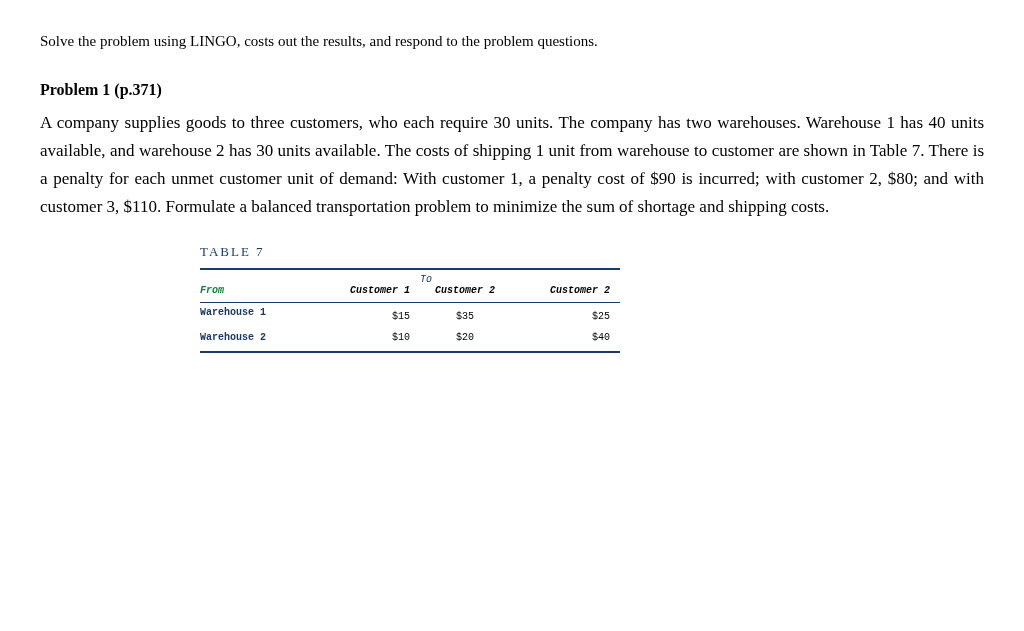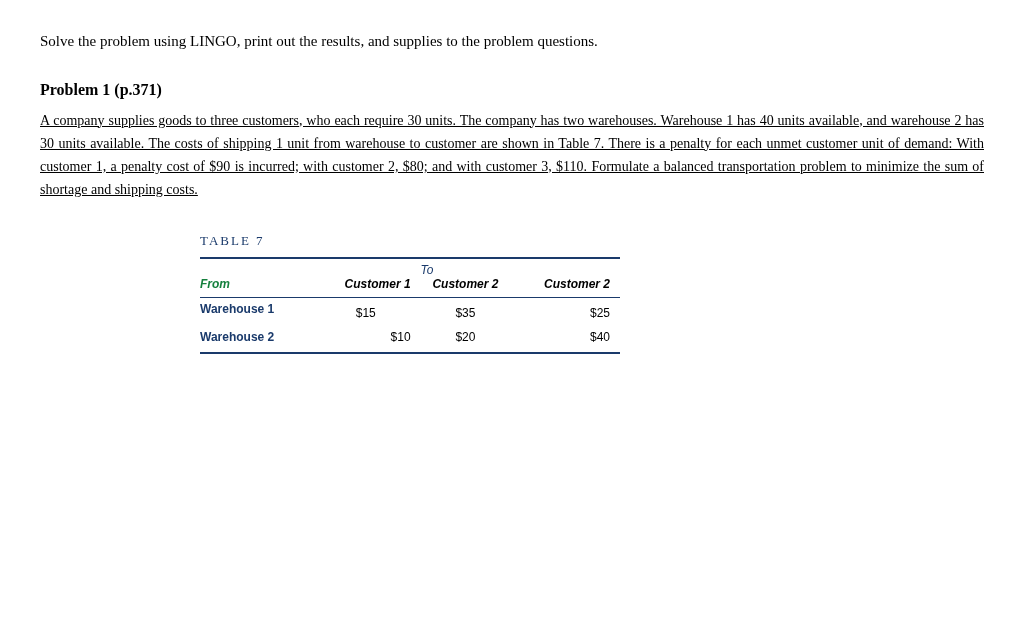--- a/index.html
+++ b/index.html
@@ -24,25 +24,24 @@
       line-height: 1.5;
     }
 
     .problem-title {
       font-size: 16px;
       font-weight: bold;
       margin-bottom: 10px;
     }
 
     .problem-body {
-      font-size: 14px;
+      font-size: 17px;
       line-height: 1.65;
       text-align: justify;
-      margin-bottom: 32px;
-      text-decoration: underline;
+      margin-bottom: 23px;
     }
 
     .table-container {
       margin-left: 160px;
       margin-top: 10px;
     }
 
     .table-title {
       font-size: 13px;
       font-weight: normal;
@@ -64,23 +63,23 @@
       border-bottom: 2.5px solid #1a3a6b;
     }
 
     .data-table .border-bottom-thin {
       border-bottom: 1px solid #1a3a6b;
     }
 
     .data-table td, .data-table th {
       padding: 4px 18px 4px 0;
       text-align: left;
-      font-size: 12px;
+      font-size: 10px;
       font-weight: normal;
-      font-family: Liberation Sans, sans-serif;
+      font-family: Liberation Mono, monospace;
     }
 
     .data-table td.num, .data-table th.num {
       text-align: right;
       padding-right: 10px;
     }
 
     .to-header-row td {
       padding-bottom: 0;
       padding-top: 4px;
@@ -114,21 +113,21 @@
     }
 
     .data-row td.warehouse-label {
       font-weight: bold;
       color: #1a3a6b;
     }
   </style>
 </head>
 <body>
 
-<p class="intro-text">Solve the problem using LINGO, print out the results, and supplies to the problem questions.</p>
+<p class="intro-text">Solve the problem using LINGO, costs out the results, and respond to the problem questions.</p>
 
 <p class="problem-title">Problem 1 (p.371)</p>
 
 <p class="problem-body">A company supplies goods to three customers, who each require 30 units. The company has two warehouses. Warehouse 1 has 40 units available, and warehouse 2 has 30 units available. The costs of shipping 1 unit from warehouse to customer are shown in Table 7. There is a penalty for each unmet customer unit of demand: With customer 1, a penalty cost of $90 is incurred; with customer 2, $80; and with customer 3, $110. Formulate a balanced transportation problem to minimize the sum of shortage and shipping costs.</p>
 
 <div class="table-container">
 
   <div class="table-title">TABLE 7</div>
 
   <table class="data-table">
@@ -143,21 +142,21 @@
 
     <tr class="col-headers border-bottom-thin">
       <th class="from-header" style="padding-bottom:6px; padding-top:0;">From</th>
       <th class="num" style="padding-bottom:6px; padding-top:0;">Customer 1</th>
       <th class="num" style="padding-bottom:6px; padding-top:0; text-align:center;">Customer 2</th>
       <th class="num" style="padding-bottom:6px; padding-top:0; text-align:right;">Customer 2</th>
     </tr>
 
     <tr class="data-row">
       <td class="warehouse-label" style="padding-top:1px;">Warehouse 1</td>
-      <td class="num" style="padding-top:8px; text-align:center;">$15</td>
+      <td class="num" style="padding-top:8px; text-align:right;">$15</td>
       <td class="num" style="padding-top:8px; text-align:center;">$35</td>
       <td class="num" style="padding-top:8px; text-align:right;">$25</td>
     </tr>
     <tr class="data-row border-bottom-heavy">
       <td class="warehouse-label" style="padding-bottom:8px;">Warehouse 2</td>
       <td class="num border-bottom-heavy" style="padding-bottom:8px; text-align:right;">$10</td>
       <td class="num border-bottom-heavy" style="padding-bottom:8px; text-align:center;">$20</td>
       <td class="num border-bottom-heavy" style="padding-bottom:8px; text-align:right;">$40</td>
     </tr>
   </tbody>

